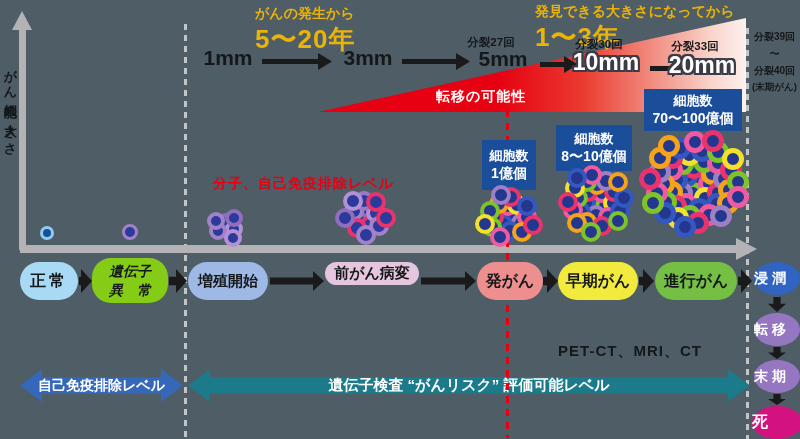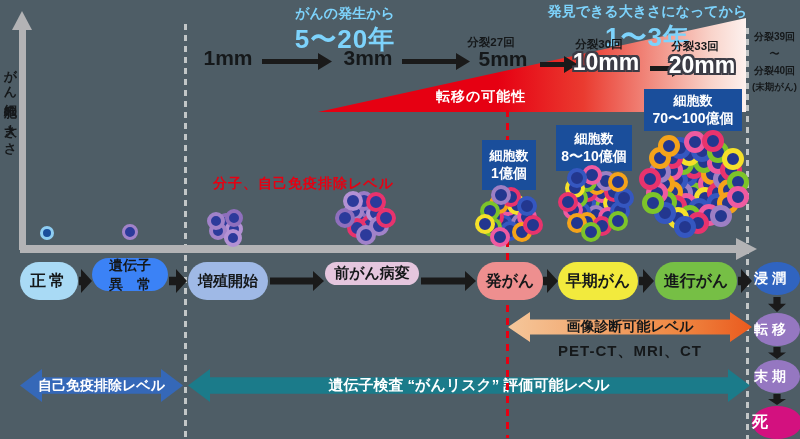--- a/index.html
+++ b/index.html
@@ -17,21 +17,21 @@
   .xaxis-head{position:absolute;left:736px;top:238px;width:0;height:0;border-top:11px solid rgba(0,0,0,0);border-bottom:11px solid rgba(0,0,0,0);border-left:21px solid #b3b3b5;z-index:1;}
   .yaxis-label{position:absolute;left:1px;top:60px;writing-mode:vertical-rl;text-orientation:upright;font-size:13px;font-weight:bold;color:#15181a;letter-spacing:2px;z-index:2;}
 
   
   .tri{position:absolute;left:318px;top:18px;width:428px;height:94px;z-index:2;
     background:linear-gradient(to right,#e60012 0%,#e60012 42%,#ea3b30 62%,#f2968a 80%,#f9d4cb 92%,#fdf1ee 100%);
     clip-path:polygon(0 100%,100% 100%,100% 0);}
   .tri-label{position:absolute;left:436px;top:88px;font-size:14px;font-weight:bold;color:#fff;z-index:3;letter-spacing:1px;}
 
   
-  .hdr{position:absolute;text-align:center;z-index:3;color:#7dd3fc;}
+  .hdr{position:absolute;text-align:left;z-index:3;color:#eab308;}
   .h-small{font-size:14px;font-weight:bold;line-height:1.2;}
   .h-big{font-size:26px;font-weight:bold;letter-spacing:1px;}
   .note-right{position:absolute;left:749px;top:28px;width:51px;text-align:center;font-size:10px;font-weight:bold;color:#15181a;line-height:1.7;z-index:3;}
 
   
   .mm{position:absolute;font-size:21px;font-weight:bold;color:#15181a;z-index:3;text-align:center;}
   .div-count{position:absolute;font-size:11.5px;font-weight:bold;color:#15181a;z-index:3;text-align:center;}
   .outlined{color:#fff;font-size:23px;text-shadow:-2px -2px 0 #3c3c46,2px -2px 0 #3c3c46,-2px 2px 0 #3c3c46,2px 2px 0 #3c3c46,-2px 0 0 #3c3c46,2px 0 0 #3c3c46,0 -2px 0 #3c3c46,0 2px 0 #3c3c46;}
 
   
@@ -239,21 +239,21 @@
       <div class="cell" style="left: 657.715px; top: 134.595px; width: 12px; height: 12px; border: 5px solid rgb(245, 163, 26); background: rgb(35, 55, 143);"></div>
       <div class="cell" style="left: 726.976px; top: 186.324px; width: 12px; height: 12px; border: 5px solid rgb(239, 90, 160); background: rgb(35, 55, 143);"></div>
       <div class="cell" style="left: 641.913px; top: 192.391px; width: 12px; height: 12px; border: 5px solid rgb(125, 196, 42); background: rgb(35, 55, 143);"></div>
       <div class="cell" style="left: 702.342px; top: 130.486px; width: 12px; height: 12px; border: 5px solid rgb(232, 51, 109); background: rgb(35, 55, 143);"></div>
     </div>
 
   <div class="pill" style="left: 20px; top: 262px; width: 58px; height: 38px; font-size: 16px; letter-spacing: 3px; background: rgb(169, 218, 245);">
     <div>正常</div>
   </div>
   <div class="sarrow" style="left:79px;top:269px;width:13px;height:24px;"></div>
-  <div class="pill" style="left: 92px; top: 258px; width: 76px; height: 33px; font-size: 14px; line-height: 1.3; background: #3b82f6;">
+  <div class="pill" style="left: 92px; top: 258px; width: 76px; height: 45px; font-size: 14px; line-height: 1.3; background: #84cc16; font-style: italic;">
     <div>遺伝子</div>
     <div>異　常</div>
   </div>
   <div class="sarrow" style="left:169px;top:269px;width:18px;height:24px;"></div>
   <div class="pill" style="left: 188px; top: 262px; width: 80px; height: 38px; font-size: 15px; background: rgb(159, 185, 230);">
     <div>増殖開始</div>
   </div>
   <div class="sarrow" style="left:270px;top:271px;width:54px;height:20px;"></div>
   <div class="pill" style="left: 325px; top: 262px; width: 94px; height: 23px; font-size: 15px; background: rgb(229, 198, 222);">
     <div>前がん病変</div>
@@ -281,23 +281,20 @@
   </div>
   <div class="darrow" style="left:768px;top:347px;width:18px;height:12px;"></div>
   <div class="estage" style="left: 754px; top: 360px; width: 46px; height: 33px; background: rgb(149, 119, 193);">
     <div>末 期</div>
   </div>
   <div class="darrow" style="left:768px;top:394px;width:18px;height:11px;"></div>
   <div class="estage" style="left: 752px; top: 406px; width: 50px; height: 33px; font-size: 16px; background: rgb(211, 17, 127);">
     <div>死</div>
   </div>
 
-  <div class="dbl imaging-arrow">
-    <span>画像診断可能レベル</span>
-  </div>
   <div class="modalities">PET-CT、MRI、CT</div>
   <div class="dbl genetic-arrow">
     <span>遺伝子検査 “がんリスク” 評価可能レベル</span>
   </div>
   <div class="dbl immune-arrow">
     <span>自己免疫排除レベル</span>
   </div>
 
 </div>
 

